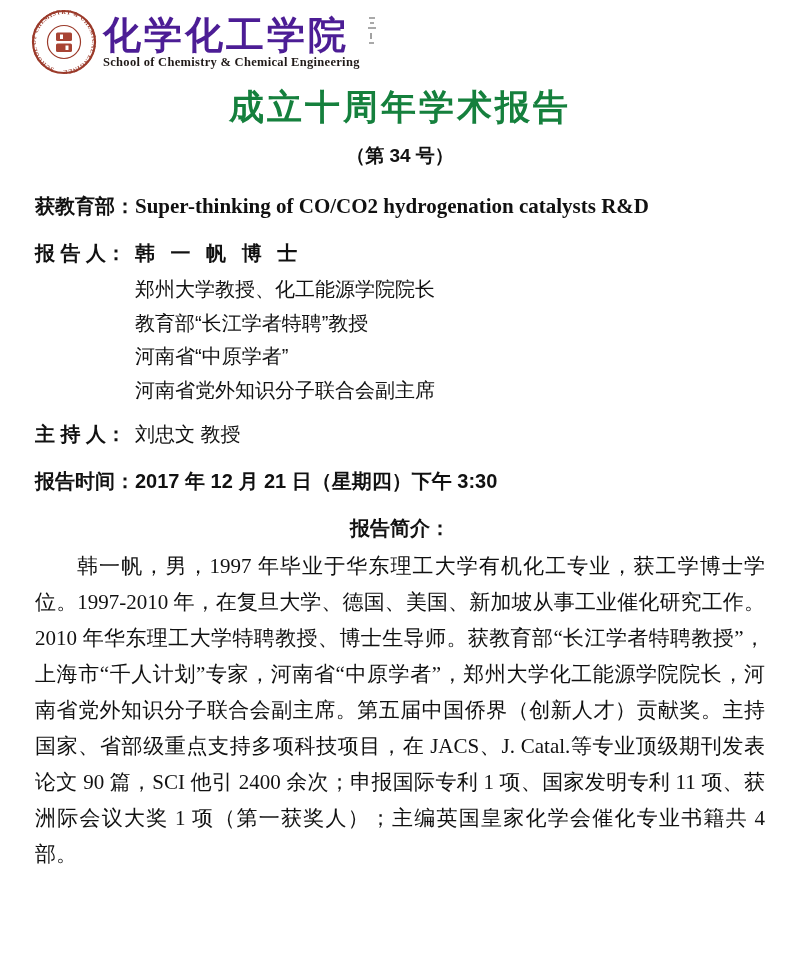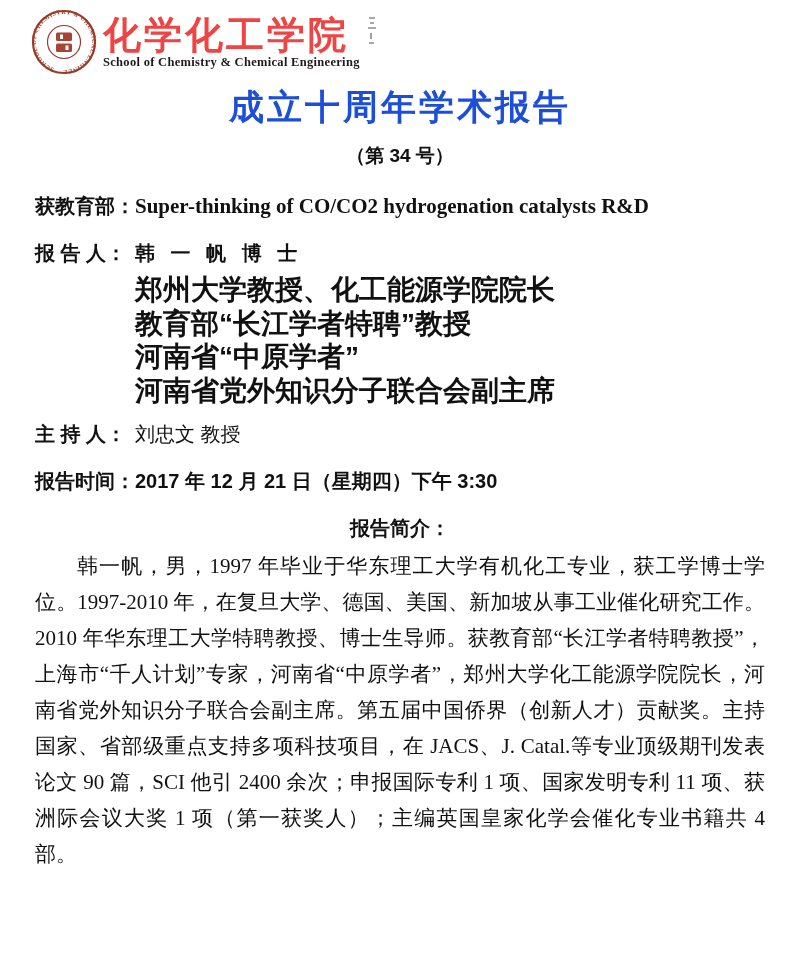--- a/index.html
+++ b/index.html
@@ -24,21 +24,21 @@
     margin-left: -4px;
   }
   .seal { flex: 0 0 auto; width: 66px; height: 66px; }
   .logo-text { margin-left: 6px; position: relative; }
   .logo-cn {
     font-family: "DejaVu Serif", serif;
     font-weight: bold;
     font-size: 38px;
     line-height: 40px;
     letter-spacing: 3px;
-    color: #ef4444;
+    color: #4c1d95;
     white-space: nowrap;
   }
   .logo-en {
     font-family: "Liberation Serif", serif;
     font-weight: bold;
     font-size: 12.5px;
     line-height: 15px;
     color: #201a18;
     letter-spacing: 0.3px;
     white-space: nowrap;
@@ -55,21 +55,21 @@
     letter-spacing: 2px;
     color: #dd1212;
   }
   .title-blue {
     margin: 9px 0 0 0;
     text-align: center;
     font-size: 35px;
     line-height: 44px;
     font-weight: bold;
     letter-spacing: 3px;
-    color: #1d4ed8;
+    color: #15803d;
   }
   .issue-no {
     margin-top: 15px;
     text-align: center;
     font-size: 19px;
     line-height: 23px;
     font-weight: bold;
     color: #111111;
   }
 
@@ -89,22 +89,22 @@
     font-weight: bold;
     font-size: 21px;
   }
   .value-speaker { font-weight: bold; letter-spacing: 5px; }
   .value-bold { font-weight: bold; }
   .credentials {
     padding-left: 100px;
     margin: -6px 0 13px 0;
   }
   .credential-line {
-    font-weight: bold;
-    font-size: 28px;
+    font-weight: normal;
+    font-size: 20px;
     line-height: 33.5px;
     white-space: nowrap;
   }
   .row-speaker { margin-bottom: 12px; }
   .row-brief { margin-bottom: 6px; justify-content: center; }
 
   
   .bio {
     margin: 0;
     font-family: "Liberation Serif", "DejaVu Serif", serif;

